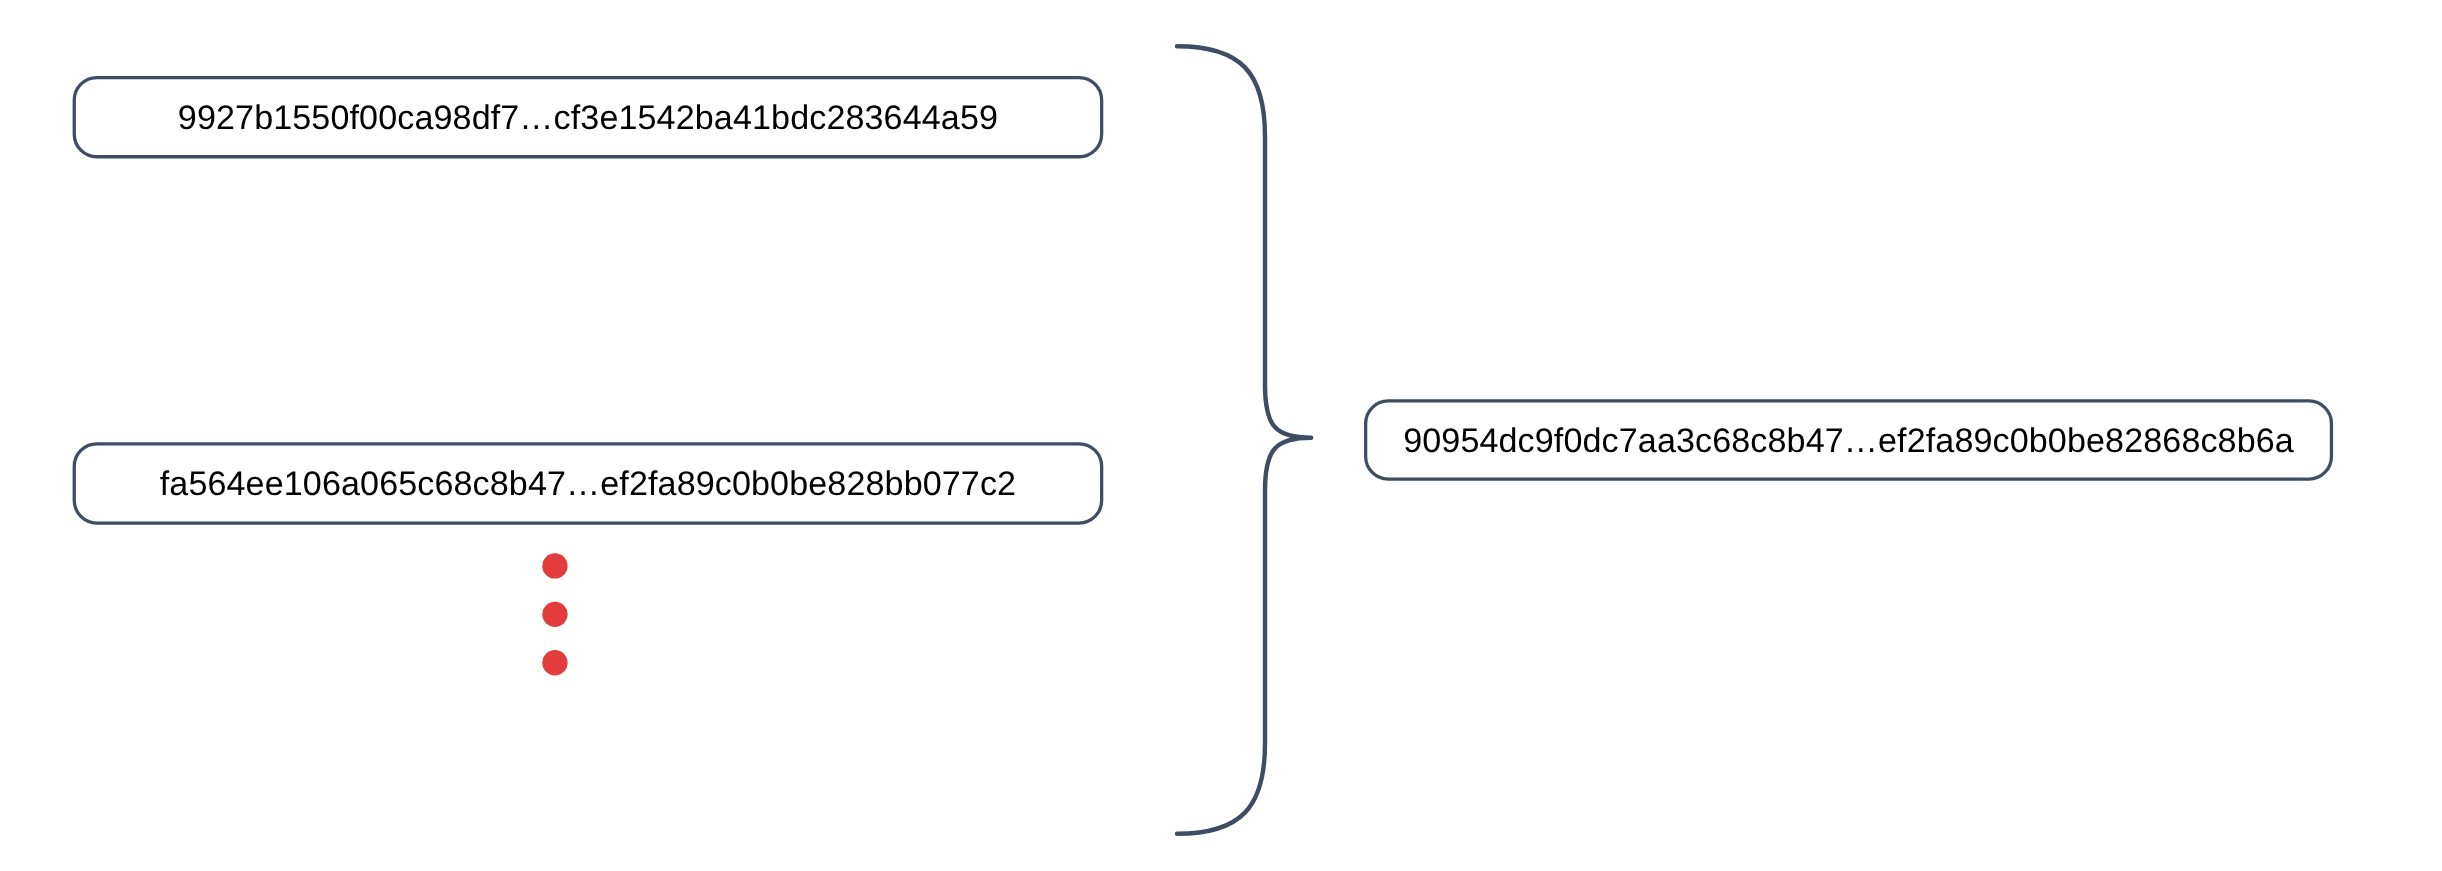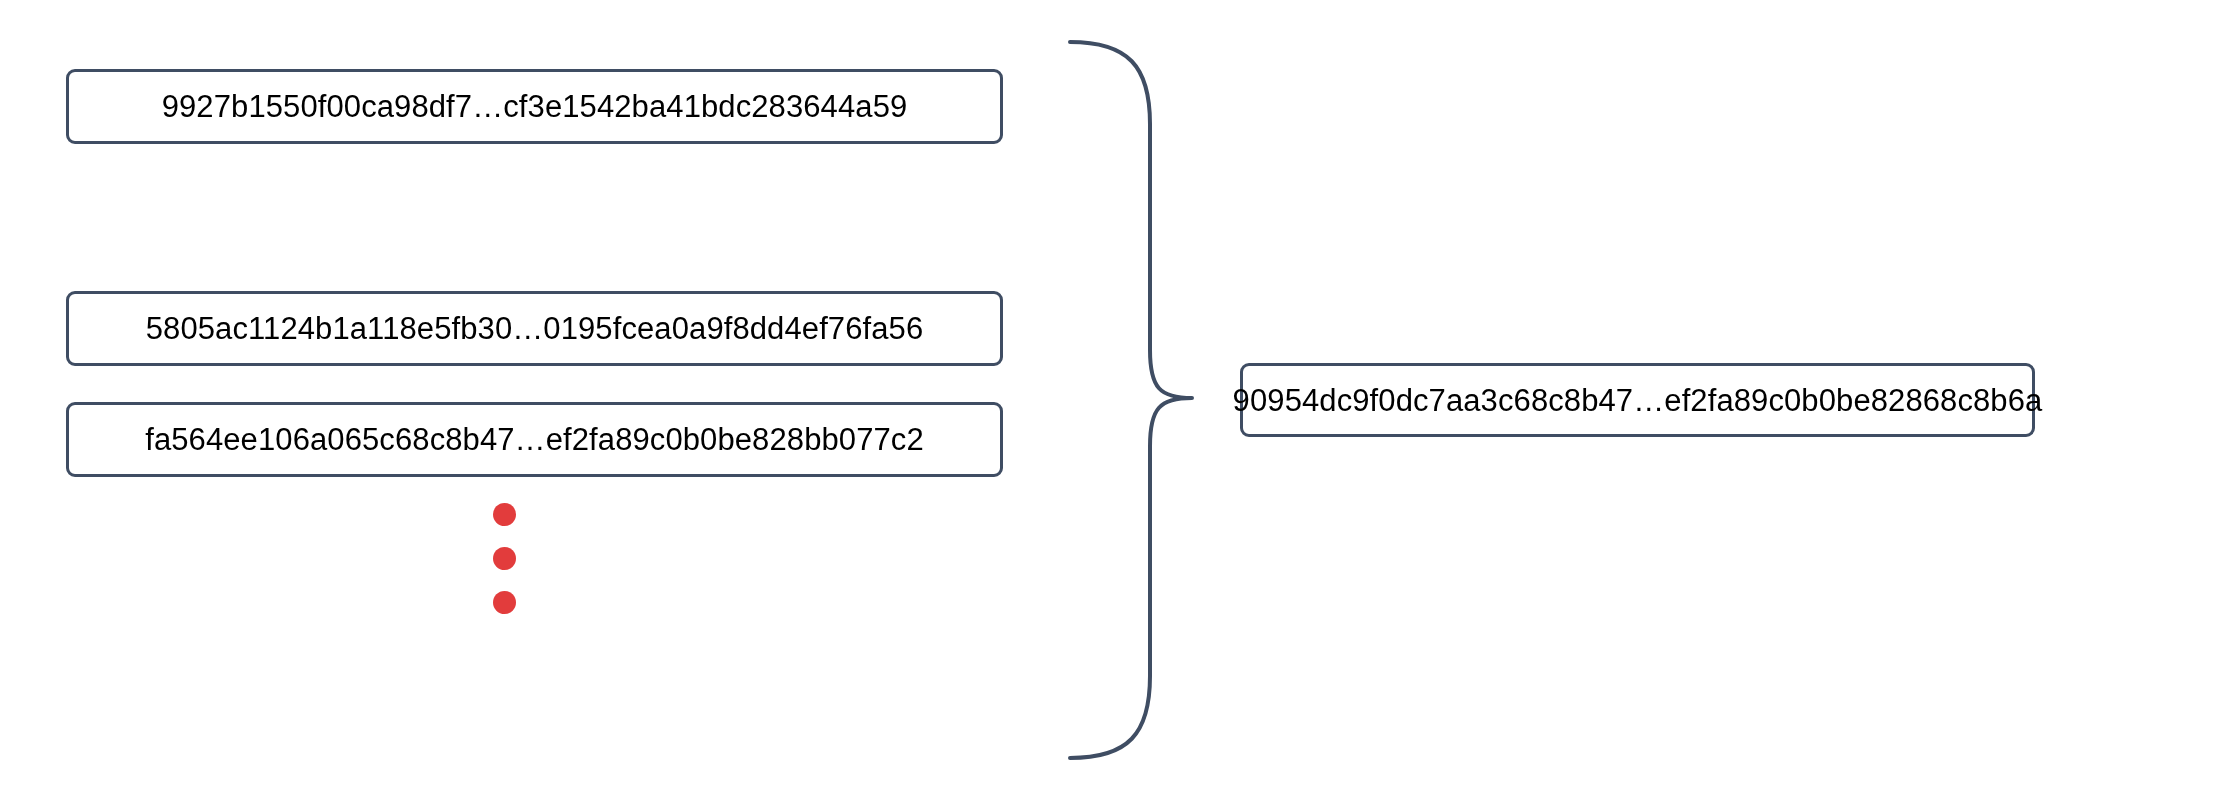--- a/index.html
+++ b/index.html
@@ -18,21 +18,21 @@
     background: #ffffff;
     overflow: hidden;
   }
 
   
   .hash-box {
     position: absolute;
     box-sizing: border-box;
     background: #ffffff;
     border: 3px solid #3f4d63;
-    border-radius: 9px;
+    border-radius: 22px;
     display: flex;
     align-items: center;
     justify-content: center;
     text-align: center;
     color: #000000;
     font-family: "Liberation Sans", sans-serif;
     font-size: 31px;
     line-height: 1;
     letter-spacing: 0.1px;
     white-space: nowrap;
@@ -45,21 +45,21 @@
   }
   .box-1 { top: 69px;  }
   .box-2 { top: 180px; }
   .box-3 { top: 291px; }
   .box-4 { top: 402px; }
   .box-5 { top: 653px; }
 
   .output-box {
     left: 1240px;
     top: 363px;
-    width: 795px;
+    width: 881px;
     height: 74px;
   }
 
   
   .ellipsis-dots {
     position: absolute;
     left: 493px;
     top: 503px;
     width: 24px;
     height: 120px;
@@ -93,23 +93,20 @@
 </head>
 <body>
 
 <div id="canvas">
 
   <div class="hash-box input-box box-1">
     <span>9927b1550f00ca98df7…cf3e1542ba41bdc283644a59</span>
   </div>
 
 
-  <div class="hash-box input-box box-3">
-    <span>5805ac1124b1a118e5fb30…0195fcea0a9f8dd4ef76fa56</span>
-  </div>
 
   <div class="hash-box input-box box-4">
     <span>fa564ee106a065c68c8b47…ef2fa89c0b0be828bb077c2</span>
   </div>
 
   <div class="ellipsis-dots">
     <span class="dot dot-1"></span>
     <span class="dot dot-2"></span>
     <span class="dot dot-3"></span>
   </div>

